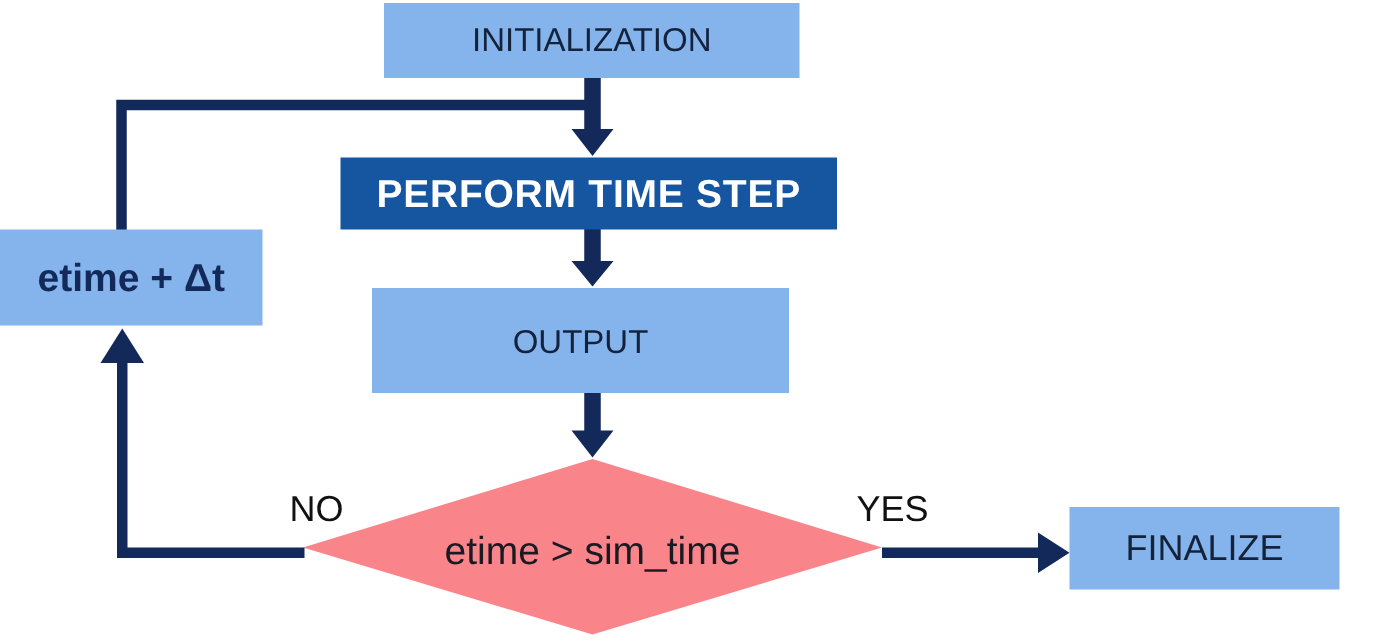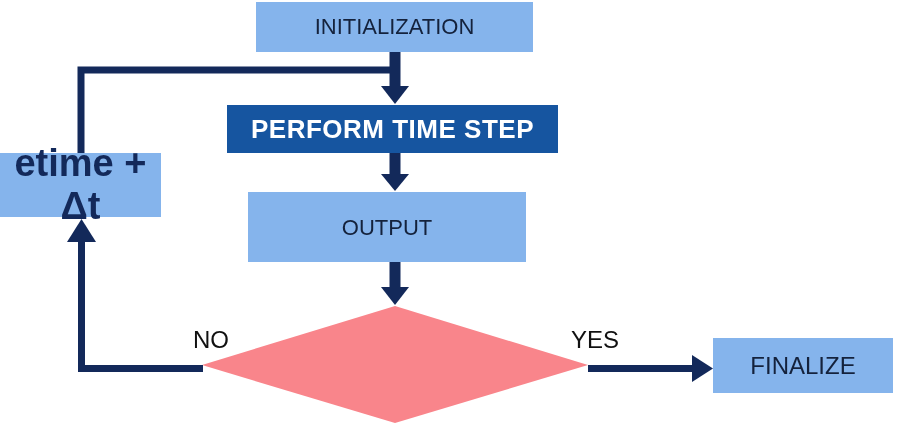--- a/index.html
+++ b/index.html
@@ -39,22 +39,22 @@
   .node.dark {
     background: #1655A0;
     color: #FFFFFF;
     font-weight: bold;
     font-size: 26px;
     letter-spacing: 0.5px;
   }
   #init-box   { left: 256px; top: 2px;   width: 277px; height: 50px; }
   #perform-box{ left: 227px; top: 105px; width: 331px; height: 48px; }
   #output-box { left: 248px; top: 192px; width: 278px; height: 70px; line-height: 31px; }
-  #etime-box  { left: 0px;   top: 153px; width: 161px; height: 64px;
-                font-weight: bold; font-size: 38px; color: #13295A; }
+  #etime-box  { left: 0px;   top: 153px; width: 175px; height: 64px;
+                font-weight: bold; font-size: 26px; color: #13295A; }
   #finalize-box { left: 713px; top: 338px; width: 180px; height: 55px; font-size: 24px; }
   .decision-label {
     position: absolute;
     left: 245px;
     top: 352px;
     width: 300px;
     text-align: center;
     font-size: 26px;
     color: #1A1A22;
   }
@@ -103,20 +103,21 @@
   </div>
 
   <div class="node light" id="output-box">
     <span>OUTPUT</span>
   </div>
 
   <div class="node light" id="etime-box">
     <span>etime + Δt</span>
   </div>
 
+  <div class="decision-label">etime &gt; sim_time</div>
 
   <div class="node light" id="finalize-box">
     <span>FINALIZE</span>
   </div>
 
   <div class="edge-label" id="no-label">NO</div>
 
   <div class="edge-label" id="yes-label">YES</div>
 
 </div>

